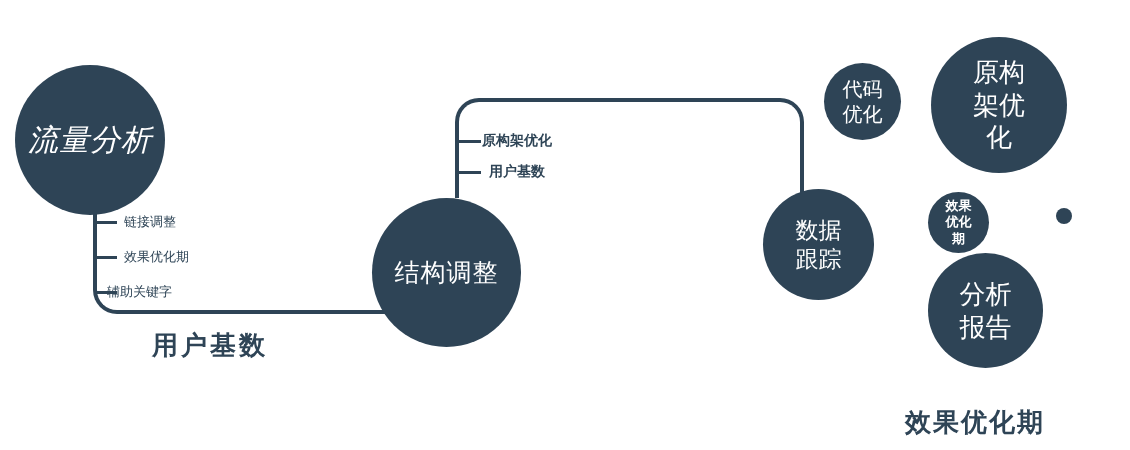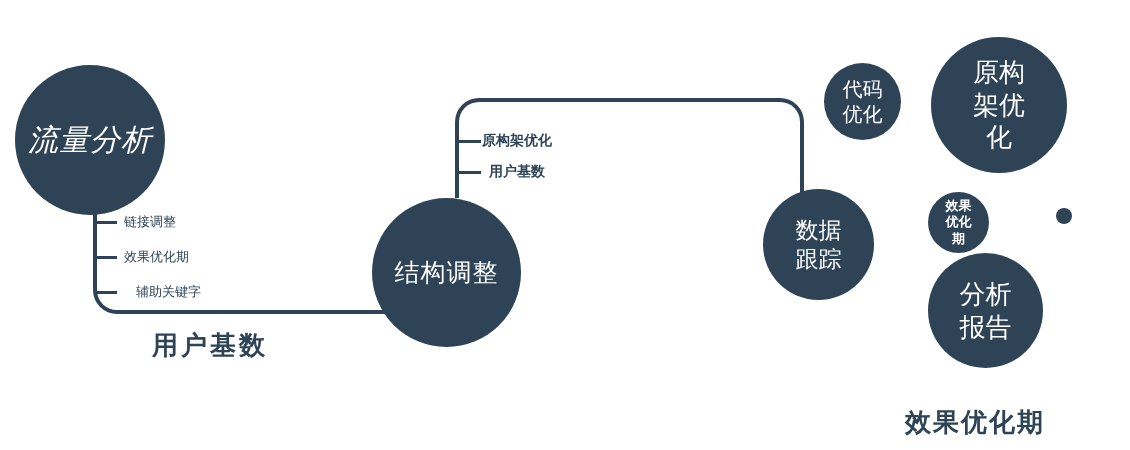--- a/index.html
+++ b/index.html
@@ -74,21 +74,21 @@
     letter-spacing: 2px; white-space: nowrap; margin-left: 12px;
   }
   
   .tl1 { left: 95px; top: 221px; width: 22px; }
   .tl2 { left: 95px; top: 256px; width: 22px; }
   .tl3 { left: 95px; top: 291px; width: 22px; }
   .tm1 { left: 457px; top: 140px; width: 24px; }
   .tm2 { left: 457px; top: 171px; width: 24px; }
   .tll1 { left: 124px; top: 213px; }
   .tll2 { left: 124px; top: 248px; }
-  .tll3 { left: 136px; top: 283px; }
+  .tll3 { left: 107px; top: 283px; }
   .tml1 { left: 482px; top: 132px; }
   .tml2 { left: 489px; top: 163px; }
 </style>
 </head>
 <body>
 
 <div class="canvas">
 
   <div class="path path-left"></div>
   <div class="tick tl1"></div>

